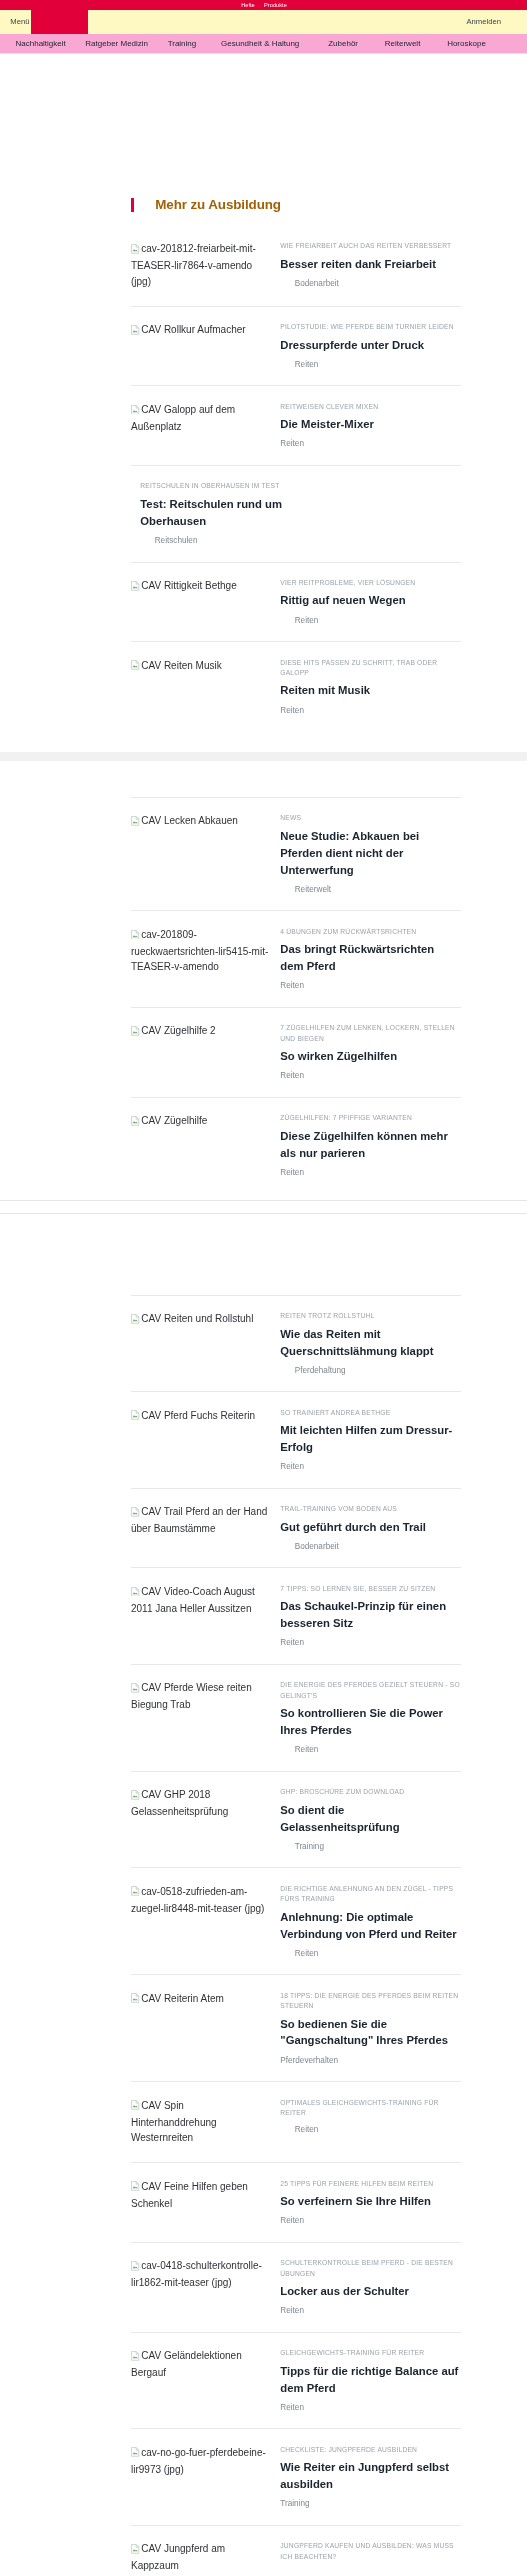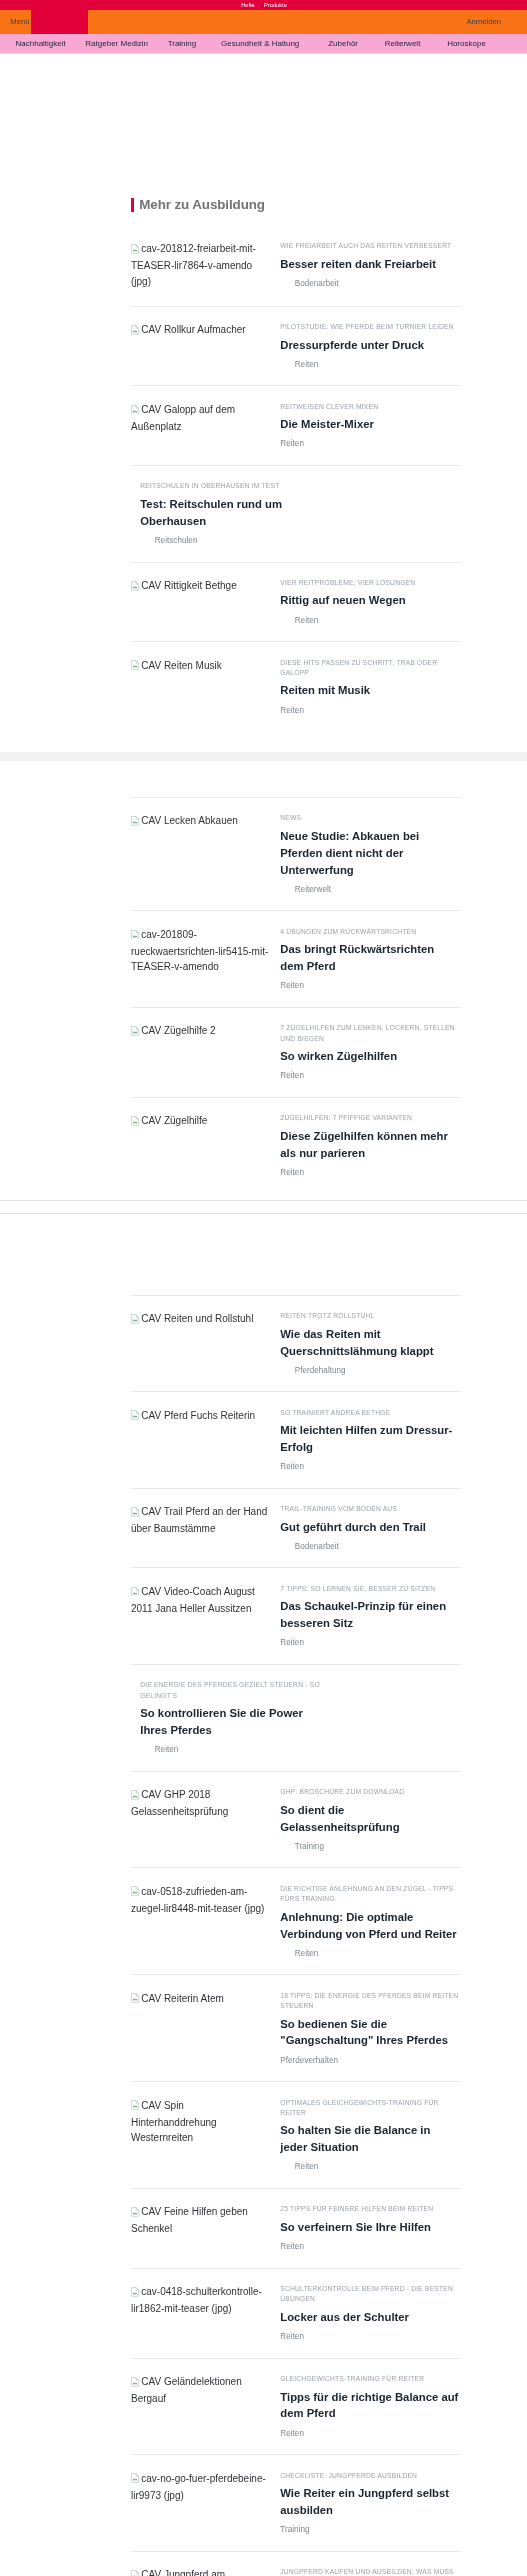--- a/index.html
+++ b/index.html
@@ -6,38 +6,38 @@
   html,body { background:#fff; }
   body {
     width:528px; height:3293px; overflow:hidden; position:relative;
     font-family:"Liberation Sans", sans-serif; color:#1a242e;
   }
   a { text-decoration:none; color:inherit; cursor:pointer; }
 
   
   .topbar { height:9.8px; background:#e2003a; display:flex; align-items:center; justify-content:center; gap:9.3px; }
   .topbar a { color:#fff; font-size:5.7px; }
-  .mainbar { height:24px; background:#f97316; position:relative; display:flex; align-items:center; }
+  .mainbar { height:24px; background:#fef9c3; position:relative; display:flex; align-items:center; }
   .menu-label { margin-left:10.3px; font-size:7.7px; color:#3c444c; }
   .login-label { position:absolute; right:27px; font-size:7.7px; color:#3c444c; }
   .logo { position:absolute; left:31px; top:-0.5px; width:57px; height:25px; background:#e2003a; z-index:5; }
   .navbar { height:20.6px; border-bottom:0.5px solid #e2e4e6; display:flex; align-items:center; gap:19.6px; padding-left:15.5px; background:#f9a8d4; }
   .navbar a { font-size:8px; color:#1a242e; }
   .navbar a:nth-child(4) { margin-left:5.2px; }
   .navbar a:nth-child(5) { margin-left:9.3px; }
   .navbar a:nth-child(6) { margin-left:7.2px; }
   .navbar a:nth-child(7) { margin-left:7.2px; }
 
   .ad-spacer { height:143px; }
 
   
   .main-col { width:330px; margin-left:131px; }
   .sec-head { display:flex; align-items:center; margin-bottom:13.4px; }
   .sec-head .bar { width:2.6px; height:14px; background:#e2003a; margin-right:5.7px; }
-  .sec-head h2 { font-size:13.4px; font-weight:bold; color:#737373; letter-spacing:-0.1px; }
+  .sec-head h2 { font-size:13.4px; font-weight:bold; color:#a16207; letter-spacing:-0.1px;margin-left:16px; }
 
   .item { display:flex; padding:15.5px 0 16.5px; min-height:62px; border-top:0.5px solid #e6e8ea; }
   .item:first-of-type { border-top:none; }
   .item-img { width:140px; flex:none; font-size:10px; line-height:1.55; color:#2f3237; word-wrap:break-word; }
   .bimg { display:inline-block; vertical-align:-1.5px; margin-right:1.5px; }
   .item-body { margin-left:9.3px; width:180px; flex:none; }
   .kicker { font-size:6.7px; letter-spacing:0.2px; color:#9aa2aa; line-height:1.55; text-transform:uppercase; }
   .title { font-size:11.3px; line-height:1.5; font-weight:bold; color:#1b2530; margin-top:4.1px; }
   .cat { font-size:8.2px; color:#7e878f; margin-top:6.2px; }
   .cat.indent { padding-left:14.4px; }
@@ -251,20 +251,25 @@
               <path d="M3 14l3-4 2.4 2.6L10 11l3.4 3z" fill="#72a95f"></path>
             </svg></span><span class="alt">CAV Video-Coach August 2011 Jana Heller Aussitzen</span></div>
     <div class="item-body">
       <div class="kicker">7 TIPPS: SO LERNEN SIE, BESSER ZU SITZEN</div>
       <h3 class="title">Das Schaukel-Prinzip für einen besseren Sitz</h3>
       <div class="cat">Reiten</div>
     </div>
   </article>
 
   <article class="item">
+    <div class="item-img"><span class="bimg"><svg width="8.8" height="9.8" viewBox="0 0 17 19">
+              <path d="M1 1h9l5 5v12H1z" fill="#fdfdfd" stroke="#a8b0b7"></path>
+              <path d="M10 1v5h5" fill="none" stroke="#a8b0b7"></path>
+              <path d="M3 14l3-4 2.4 2.6L10 11l3.4 3z" fill="#72a95f"></path>
+            </svg></span><span class="alt">CAV Pferde Wiese reiten Biegung Trab</span></div>
     <div class="item-body">
       <div class="kicker">DIE ENERGIE DES PFERDES GEZIELT STEUERN - SO GELINGT'S</div>
       <h3 class="title">So kontrollieren Sie die Power Ihres Pferdes</h3>
       <div class="cat indent">Reiten</div>
     </div>
   </article>
 
   <article class="item">
     <div class="item-img"><span class="bimg"><svg width="8.8" height="9.8" viewBox="0 0 17 19">
               <path d="M1 1h9l5 5v12H1z" fill="#fdfdfd" stroke="#a8b0b7"></path>
@@ -305,21 +310,20 @@
   </article>
 
   <article class="item">
     <div class="item-img"><span class="bimg"><svg width="8.8" height="9.8" viewBox="0 0 17 19">
               <path d="M1 1h9l5 5v12H1z" fill="#fdfdfd" stroke="#a8b0b7"></path>
               <path d="M10 1v5h5" fill="none" stroke="#a8b0b7"></path>
               <path d="M3 14l3-4 2.4 2.6L10 11l3.4 3z" fill="#72a95f"></path>
             </svg></span><span class="alt">CAV Spin Hinterhanddrehung Westernreiten</span></div>
     <div class="item-body">
       <div class="kicker">OPTIMALES GLEICHGEWICHTS-TRAINING FÜR REITER</div>
-      <h3 class="title">So halten Sie die Balance in jeder Situation</h3>
       <div class="cat indent">Reiten</div>
     </div>
   </article>
 
   <article class="item">
     <div class="item-img"><span class="bimg"><svg width="8.8" height="9.8" viewBox="0 0 17 19">
               <path d="M1 1h9l5 5v12H1z" fill="#fdfdfd" stroke="#a8b0b7"></path>
               <path d="M10 1v5h5" fill="none" stroke="#a8b0b7"></path>
               <path d="M3 14l3-4 2.4 2.6L10 11l3.4 3z" fill="#72a95f"></path>
             </svg></span><span class="alt">CAV Feine Hilfen geben Schenkel</span></div>

